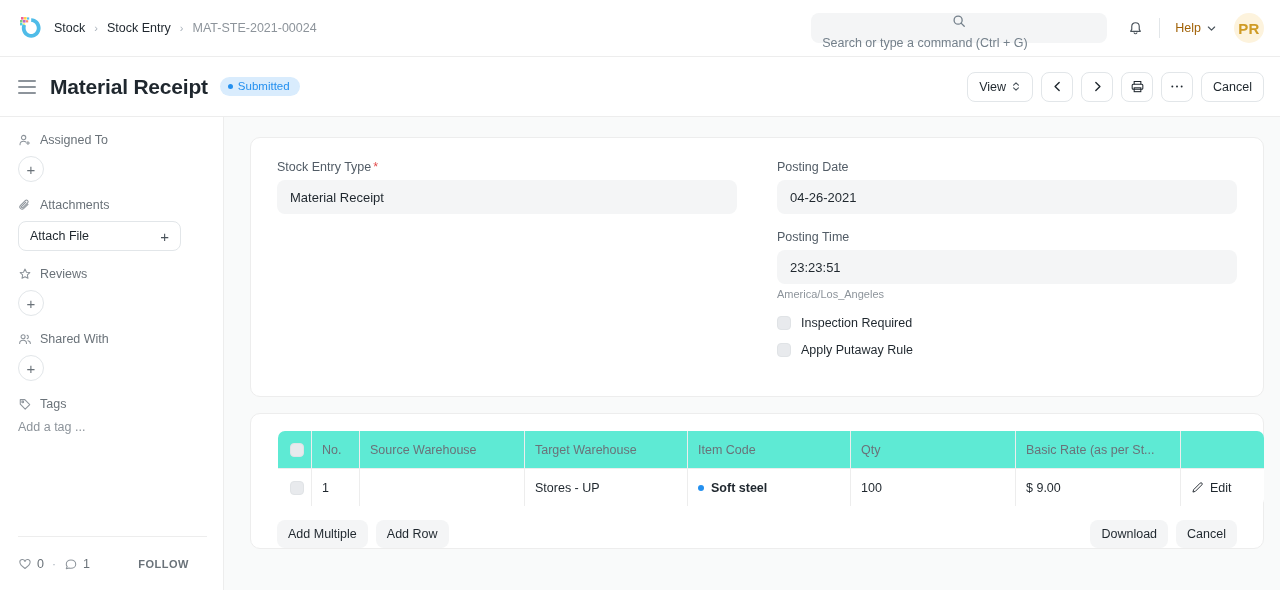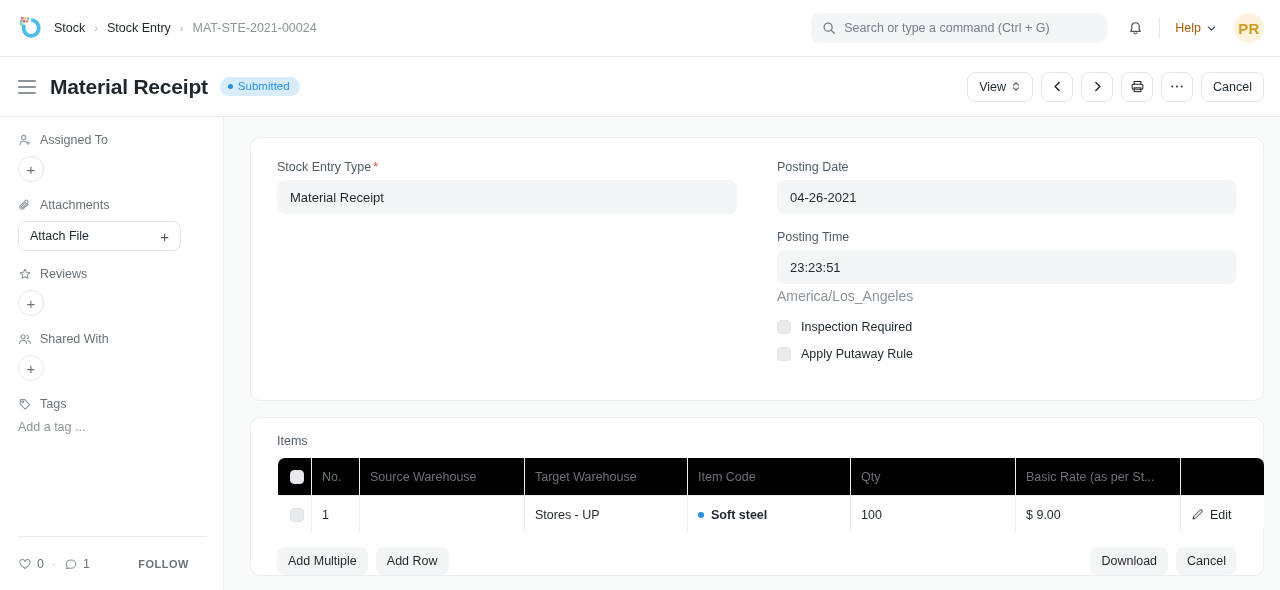--- a/index.html
+++ b/index.html
@@ -25,20 +25,21 @@
   .crumbs { display: flex; align-items: center; gap: 9px; font-size: 12.5px; }
   .crumbs a { color: #1f272e; text-decoration: none; font-weight: 500; }
   .crumbs .sep { color: #a9b2bb; font-size: 11px; line-height: 1; }
   .crumbs .cur { color: #8d949b; font-weight: 400; }
 
   .nav-right { margin-left: auto; display: flex; align-items: center; gap: 0; }
   .search-wrap {
     width: 296px; height: 30px; background: #f4f5f6; border-radius: 8px;
     display: flex; align-items: center; padding: 0 10px; gap: 8px;
     border: 1px solid transparent;
+    flex-direction: column;
   }
   .search-wrap input {
     border: none; outline: none; background: transparent; width: 100%;
     font-family: inherit; font-size: 12.5px; color: #1f272e;
   }
   .search-wrap input::placeholder { color: #74808b; }
   .icon-btn {
     width: 32px; height: 32px; display: flex; align-items: center; justify-content: center;
     border-radius: 6px; background: transparent; border: none; cursor: pointer;
   }
@@ -126,39 +127,39 @@
   .col.right { padding-right: 0; padding-left: 20px; }
 
   .fld { margin-bottom: 16px; }
   .fld-label { font-size: 12.5px; color: #525c66; margin-bottom: 6px; display: block; }
   .req { color: #e24c4c; margin-left: 2px; }
   .fld-ctl {
     height: 34px; background: #f4f5f6; border-radius: 8px; border: 1px solid transparent;
     display: flex; align-items: center; padding: 0 12px;
     font-size: 13px; color: #1f272e;
   }
-  .fld-help { font-size: 14px; color: #8d949b; margin-top: 2px; margin-bottom: 16px; }
+  .fld-help { font-size: 11px; color: #8d949b; margin-top: 2px; margin-bottom: 16px; }
   .chk-row { display: flex; align-items: center; gap: 10px; margin-bottom: 13px; }
   .chk {
     width: 14px; height: 14px; border-radius: 4px; background: #e8eaed;
     border: 1px solid #e0e3e6; flex: none; cursor: pointer;
   }
   .chk-label { font-size: 12.5px; color: #1f272e; }
 
   
   .card-items { margin-top: 16px; padding: 16px 26px 0 26px; }
   .sec-label { font-size: 12.5px; color: #525c66; margin-bottom: 9px; }
   table.grid { width: 100%; border-collapse: collapse; table-layout: fixed;
     border: 1px solid #ededed; border-radius: 8px; overflow: hidden; }
   table.grid th, table.grid td {
     border-right: 1px solid #ededed; border-bottom: 1px solid #ededed;
     padding: 0 10px; height: 38px; font-size: 12.5px; font-weight: 400;
     text-align: left; vertical-align: middle;
   }
-  table.grid th { color: #6a7279; background: #000000; }
+  table.grid th { color: #6a7279; background: #5eead4; }
   table.grid td { color: #1f272e; background: #fff; border-bottom: none; }
   table.grid th:last-child, table.grid td:last-child { border-right: none; }
   th.num, td.num { text-align: right; }
   td.bold { font-weight: 700; }
   .cbcell { width: 34px; padding-left: 12px !important; padding-right: 0 !important; }
   .nocell { width: 48px; }
   .dotblue { width: 6px; height: 6px; border-radius: 50%; background: #2490ef;
     display: inline-block; margin-right: 7px; vertical-align: middle; }
   .item-link { font-weight: 700; color: #1f272e; }
   .edit-cell { display: flex; align-items: center; gap: 6px; color: #1f272e; cursor: pointer; }
@@ -419,21 +420,20 @@
             <div class="chk-row">
               <div class="chk"></div>
               <span class="chk-label">Apply Putaway Rule</span>
             </div>
           </div>
 
         </div>
       </div>
 
       <div class="card card-items">
-        <div class="sec-label">Items</div>
 
         <table class="grid">
           <colgroup>
             <col style="width:34px">
               <col style="width:48px">
               <col style="width:165px">
             <col style="width:163px">
               <col style="width:163px">
               <col style="width:165px">
             <col style="width:165px">

